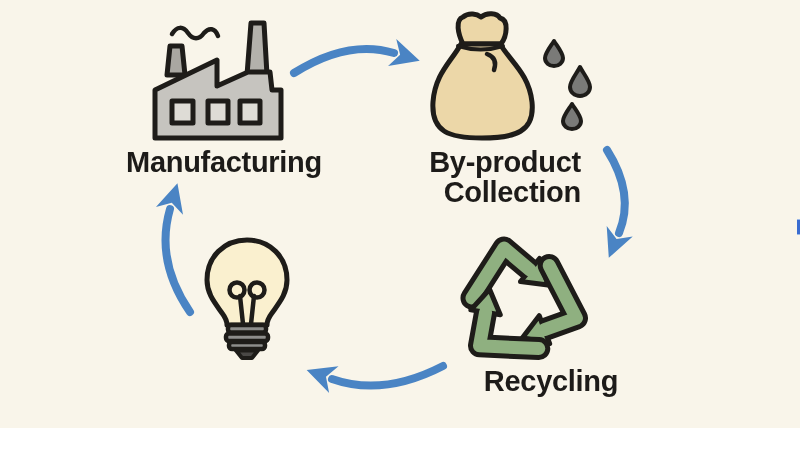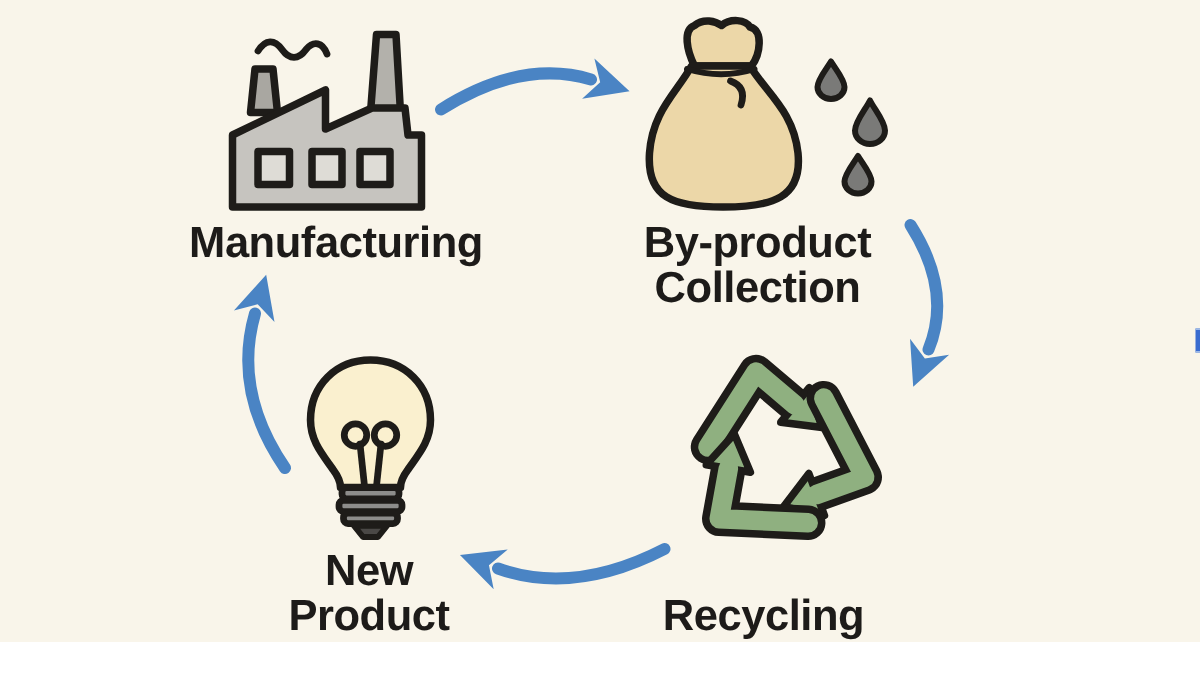--- a/index.html
+++ b/index.html
@@ -18,22 +18,22 @@
     transform: translateX(-50%);
     font-weight: 700;
     font-size: 29px;
     line-height: 30px;
     letter-spacing: -0.3px;
     color: #1d1b19;
     text-align: center;
     white-space: pre-line;
   }
   #lbl-manufacturing { left: 224px; top: 147px; }
-  #lbl-byproduct     { left: 505px; top: 147px; }
-  #lbl-recycling     { left: 509px; top: 366px; margin-top: 30px; }
+  #lbl-byproduct     { left: 505px; top: 147px; text-align: right; }
+  #lbl-recycling     { left: 551px; top: 366px; }
   #lbl-newproduct    { left: 246px; top: 366px; }
 
   #icon-factory { left: 148px; top: 18px;  }
   #icon-sack    { left: 425px; top: 8px;   }
   #icon-recycle { left: 438px; top: 230px; }
   #icon-bulb    { left: 196px; top: 236px; }
   #arrows       { left: 0; top: 0; }
 
   .edge-fragment {
     position: absolute;
@@ -111,18 +111,16 @@
       <rect x="30" y="97.5" width="42" height="7.5" rx="3" fill="#8d8d8b" stroke-width="4.5"></rect>
       <rect x="33" y="106" width="36" height="7" rx="3" fill="#8d8d8b" stroke-width="4.5"></rect>
       <path d="M 40,114.5 L 62,114.5 L 56,122 L 46,122 Z" fill="#4a4846" stroke-width="4"></path>
     </g>
   </svg>
 
   <div class="label" id="lbl-manufacturing">Manufacturing</div>
   <div class="label" id="lbl-byproduct">By-product
 Collection</div>
   <div class="label" id="lbl-recycling">Recycling</div>
-  <div class="label" id="lbl-newproduct">New
-Product</div>
 
   <div class="edge-fragment"></div>
 
 </div>
 
 </body></html>

